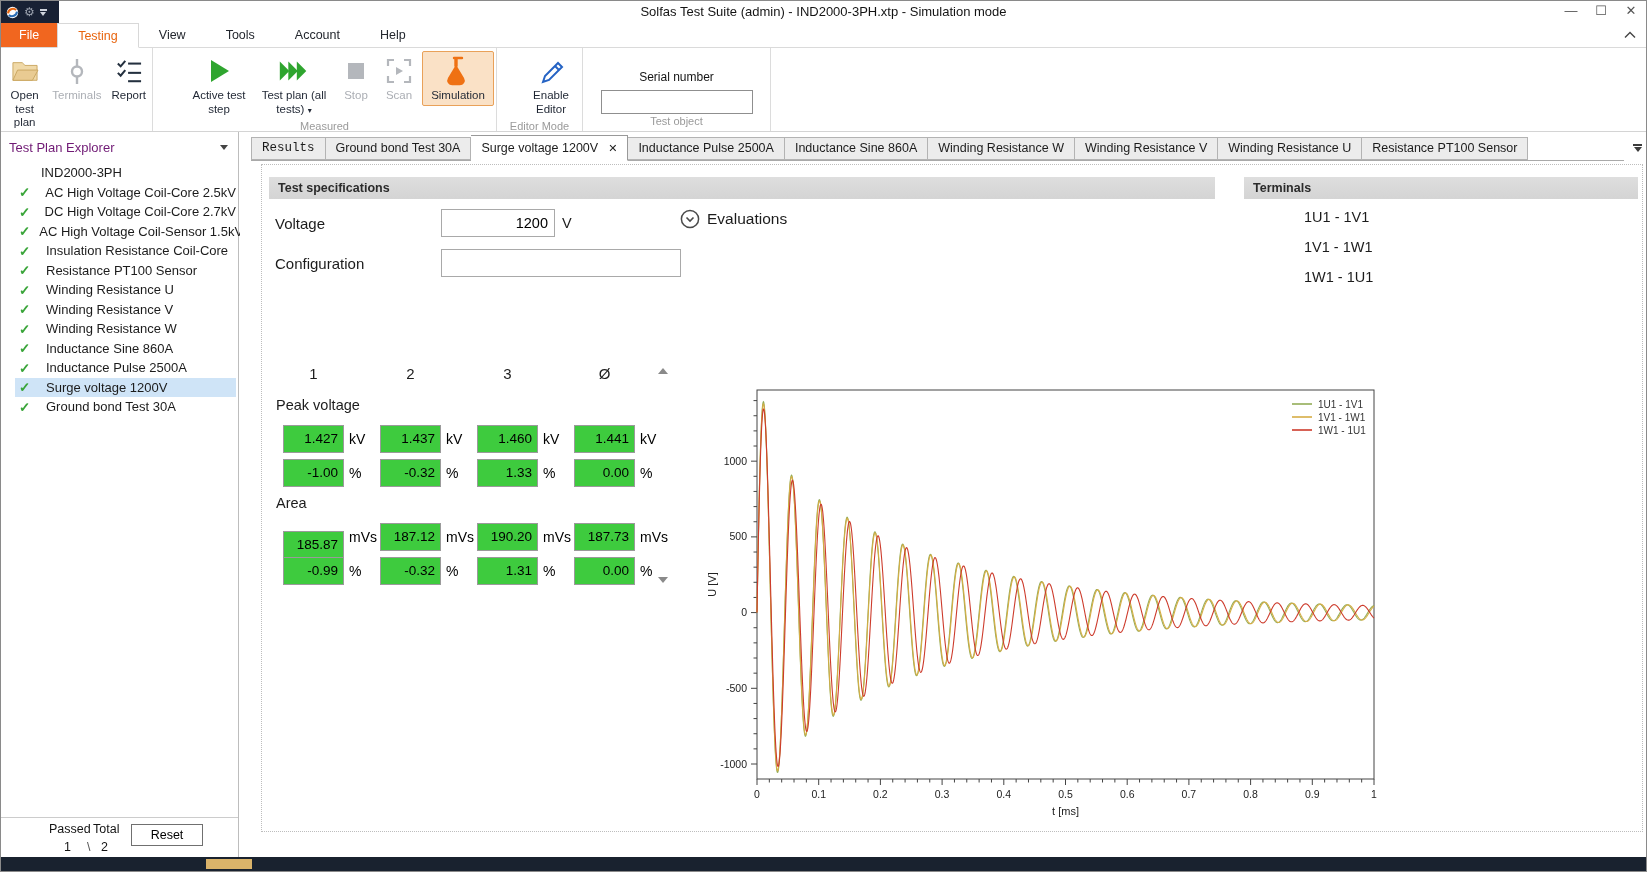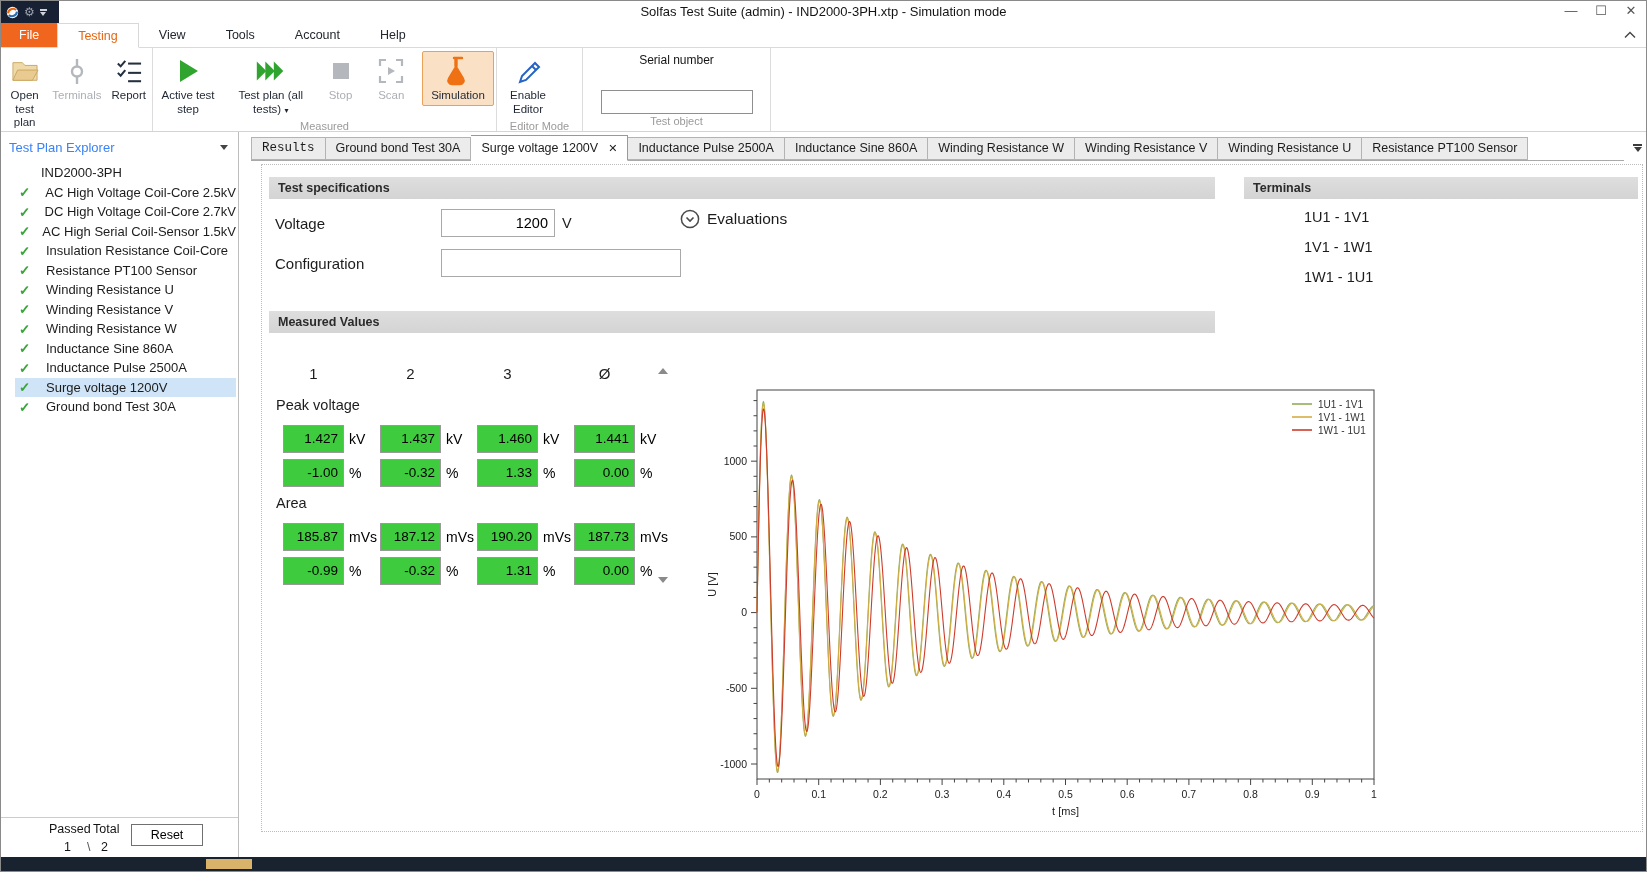--- a/index.html
+++ b/index.html
@@ -23,34 +23,34 @@
   .tb-btn { width:30px; height:22px; text-align:center; line-height:20px; font-size:13px; color:#555; }
   
   .rtabs { position:absolute; top:22px; left:0; right:0; height:25px; display:flex; border-bottom:1px solid #dadada; background:#fff;}
   .rtab { padding:0 20px; font-size:12.5px; line-height:24px; color:#23272e; }
   .rtab.file { background:#f1661f; color:#fff; padding:0 18px; }
   .rtab.active { color:#e8650f; border:1px solid #d8d8d8; border-bottom:1px solid #fff; margin-bottom:-1px; background:#fff; z-index:2;}
   .ribbon-collapse { position:absolute; right:10px; top:30px; }
   
   .ribbon { position:absolute; top:47px; left:0; right:0; height:84px; background:#fff; display:flex; border-bottom:1px solid #d4d4d4;}
   .rgroup { display:flex; flex-direction:column; border-right:1px solid #dcdcdc; padding:1px 2px 0 2px; }
-  .rg-btns { flex:1; display:flex; align-items:flex-start; justify-content:space-between; gap:2px; padding-top:2px;}
+  .rg-btns { flex:1; display:flex; align-items:flex-start; justify-content:flex-end; gap:2px; padding-top:2px;}
   .rg-label { text-align:center; color:#9a9a9a; font-size:11px; height:17px; line-height:15px;}
   .rbtn { display:flex; flex-direction:column; align-items:center; gap:3px; padding:4px 3px 2px 3px;
           font-size:11.5px; line-height:1.18; text-align:center; color:#1f2633; border:1px solid transparent; border-radius:2px;}
   .rbtn .ric { height:30px; display:flex; align-items:center; justify-content:center; }
   .rbtn.disabled { color:#abaeb4; }
   .rbtn.selected { background:#fae1c6; border-color:#e9a159; }
   .rbtn .dd { font-size:8px; color:#1f2633; }
   .serial-group { display:flex; flex-direction:column; align-items:center; padding:4px 16px 0 16px;}
   .serial-label { font-size:12px; margin-bottom:4px; color:#141414;}
   .serial-input { width:152px; height:24px; border:1px solid #8f8f8f; font-size:13px; padding:0 4px;}
   
   .sidebar { position:absolute; top:131px; left:0; width:238px; height:727px; border-right:1px solid #bdbdbd; background:#fff; }
-  .sb-head { display:flex; justify-content:space-between; align-items:center; padding:8px 10px 4px 8px; font-size:13px; color:#3b82f6;}
+  .sb-head { display:flex; justify-content:space-between; align-items:center; padding:8px 10px 4px 8px; font-size:13px; color:#701a75;}
   .sb-caret { width:0;height:0;border-left:4px solid transparent;border-right:4px solid transparent;border-top:5px solid #444;}
   .tree { margin-top:4px; }
   .trow { display:flex; align-items:center; height:19.5px; margin:0 2px 0 14px; padding-left:4px; font-size:13px; color:#1c1c1c;}
   .trow .chk { width:18px; color:#3aa53a; font-size:13.5px; font-weight:bold; }
   .trow .lbl { margin-left:9px; white-space:nowrap; }
   .trow.root { margin-left:36px; }
   .trow.sel { background:#cfe4f7; }
   .sb-foot { position:absolute; bottom:0; left:0; right:0; height:42px; border-top:1px solid #cccccc; font-size:12.5px; color:#141414;}
   .sb-foot .pl { position:absolute; left:48px; top:4px; }
   .sb-foot .tl { position:absolute; left:92px; top:4px; }
@@ -259,21 +259,21 @@
     <div class="trow">
           <span class="chk">✓</span>
           <span class="lbl">AC High Voltage Coil-Core 2.5kV</span>
         </div>
         <div class="trow">
           <span class="chk">✓</span>
           <span class="lbl">DC High Voltage Coil-Core 2.7kV</span>
         </div>
         <div class="trow">
           <span class="chk">✓</span>
-          <span class="lbl">AC High Serial Coil-Sensor 1.5kV</span>
+          <span class="lbl">AC High Voltage Coil-Sensor 1.5kV</span>
         </div>
         <div class="trow">
           <span class="chk">✓</span>
           <span class="lbl">Insulation Resistance Coil-Core</span>
         </div>
         <div class="trow">
           <span class="chk">✓</span>
           <span class="lbl">Resistance PT100 Sensor</span>
         </div>
         <div class="trow">
@@ -350,21 +350,20 @@
 
       <div class="flabel" style="left:13px; top:90px;">Configuration</div>
       <input class="finput" style="left: 179px; top: 84px; width: 240px;" value="">
 
       <div>
           <div class="term-item" style="left: 1042px; top: 44px;">1U1 - 1V1</div>
           <div class="term-item" style="left: 1042px; top: 74px;">1V1 - 1W1</div>
           <div class="term-item" style="left: 1042px; top: 104px;">1W1 - 1U1</div>
         </div>
 
-      <div class="sect-head" style="left:7px; top:146px; width:946px;">Measured Values</div>
 
       <div>
           <div class="colhead" style="left: 21px; top: 200px;">1</div>
           <div class="colhead" style="left: 118px; top: 200px;">2</div>
           <div class="colhead" style="left: 215px; top: 200px;">3</div>
           <div class="colhead" style="left: 312px; top: 200px;">Ø</div>
           <div class="mv-group-label" style="left: 14px; top: 232px;">Peak voltage</div>
           <div class="gvbox" style="left: 21px; top: 260px; background: rgb(62, 203, 62);">1.427</div>
           <div class="vunit" style="left: 87px; top: 260px;">kV</div>
           <div class="gvbox" style="left: 118px; top: 260px; background: rgb(62, 203, 62);">1.437</div>
@@ -375,21 +374,21 @@
           <div class="vunit" style="left: 378px; top: 260px;">kV</div>
           <div class="gvbox" style="left: 21px; top: 294px; background: rgb(62, 203, 62);">-1.00</div>
           <div class="vunit" style="left: 87px; top: 294px;">%</div>
           <div class="gvbox" style="left: 118px; top: 294px; background: rgb(62, 203, 62);">-0.32</div>
           <div class="vunit" style="left: 184px; top: 294px;">%</div>
           <div class="gvbox" style="left: 215px; top: 294px; background: rgb(62, 203, 62);">1.33</div>
           <div class="vunit" style="left: 281px; top: 294px;">%</div>
           <div class="gvbox" style="left: 312px; top: 294px; background: rgb(62, 203, 62);">0.00</div>
           <div class="vunit" style="left: 378px; top: 294px;">%</div>
           <div class="mv-group-label" style="left: 14px; top: 330px;">Area</div>
-          <div class="gvbox" style="left: 21px; top: 358px; background: rgb(62, 203, 62);">185.87</div>
+          <div class="gvbox" style="left: 21px; top: 366px; background: rgb(62, 203, 62);">185.87</div>
           <div class="vunit" style="left: 87px; top: 358px;">mVs</div>
           <div class="gvbox" style="left: 118px; top: 358px; background: rgb(62, 203, 62);">187.12</div>
           <div class="vunit" style="left: 184px; top: 358px;">mVs</div>
           <div class="gvbox" style="left: 215px; top: 358px; background: rgb(62, 203, 62);">190.20</div>
           <div class="vunit" style="left: 281px; top: 358px;">mVs</div>
           <div class="gvbox" style="left: 312px; top: 358px; background: rgb(62, 203, 62);">187.73</div>
           <div class="vunit" style="left: 378px; top: 358px;">mVs</div>
           <div class="gvbox" style="left: 21px; top: 392px; background: rgb(62, 203, 62);">-0.99</div>
           <div class="vunit" style="left: 87px; top: 392px;">%</div>
           <div class="gvbox" style="left: 118px; top: 392px; background: rgb(62, 203, 62);">-0.32</div>

